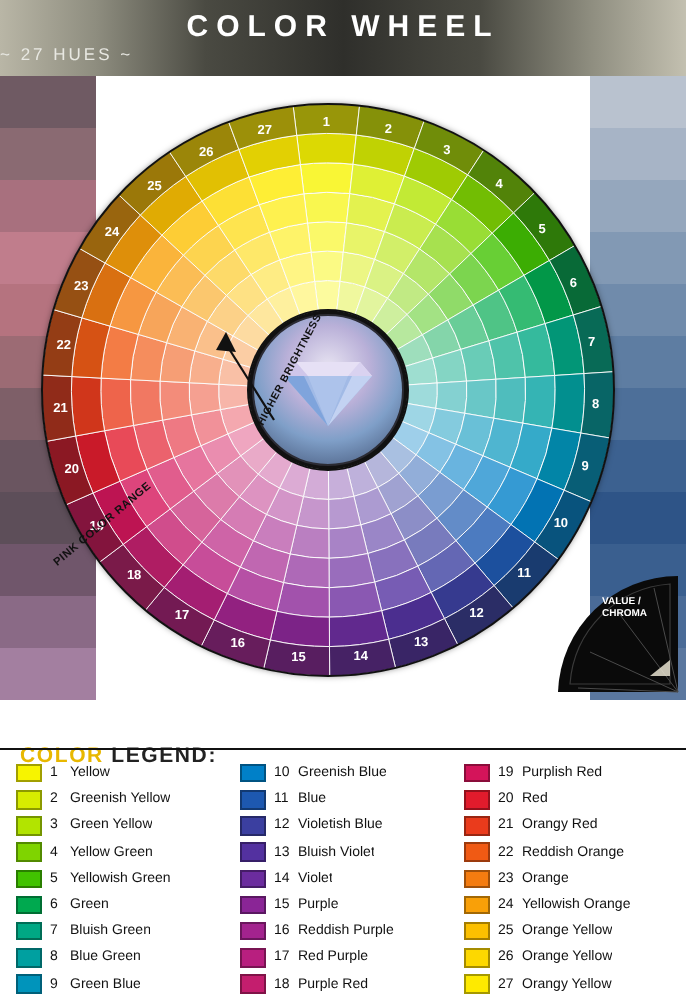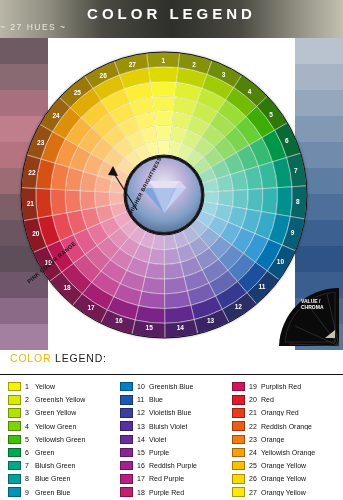--- a/index.html
+++ b/index.html
@@ -95,22 +95,22 @@
     font-size:5px; font-weight:bold; color:#ffffff;
     line-height:1.25; white-space:nowrap;
   }
 
   
   .legend {
     position:absolute; left:0; top:350px; width:343px; height:150px;
     background:#ffffff;
   }
   .legend-title {
-    position:absolute; left:10px; top:2px;
-    font-size:10.5px; font-weight:normal; letter-spacing:.8px;
+    position:absolute; left:10px; top:22px;
+    font-size:10.5px; font-weight:bold; letter-spacing:.8px;
     color:#e8b800;
   }
   .legend-title .dark { color:#222; }
   .legend-rule {
     position:absolute; left:0; top:24px; width:343px; height:1px;
     background:#111;
   }
   .legend-cols {
     position:absolute; left:8px; top:30px; width:330px;
     display:flex; gap:8px;
@@ -128,21 +128,21 @@
   }
   .lr-name {
     font-size:7px; color:#111; white-space:nowrap; overflow:hidden;
   }
   .legend-col.first .lr-num { width:10px; }
 </style>
 </head>
 <body>
 
 <div class="header">
-  <div class="header-title">COLOR LEGEND</div>
+  <div class="header-title">COLOR WHEEL</div>
   <div class="header-sub">~ 27 HUES ~</div>
 </div>
 
 <div class="wheel-area">
 
   <div class="photo-strip left">
       <div class="ps-cell" style="background: rgb(111, 90, 99);"></div>
       <div class="ps-cell" style="background: rgb(138, 106, 114);"></div>
       <div class="ps-cell" style="background: rgb(168, 112, 126);"></div>
       <div class="ps-cell" style="background: rgb(192, 125, 140);"></div>

